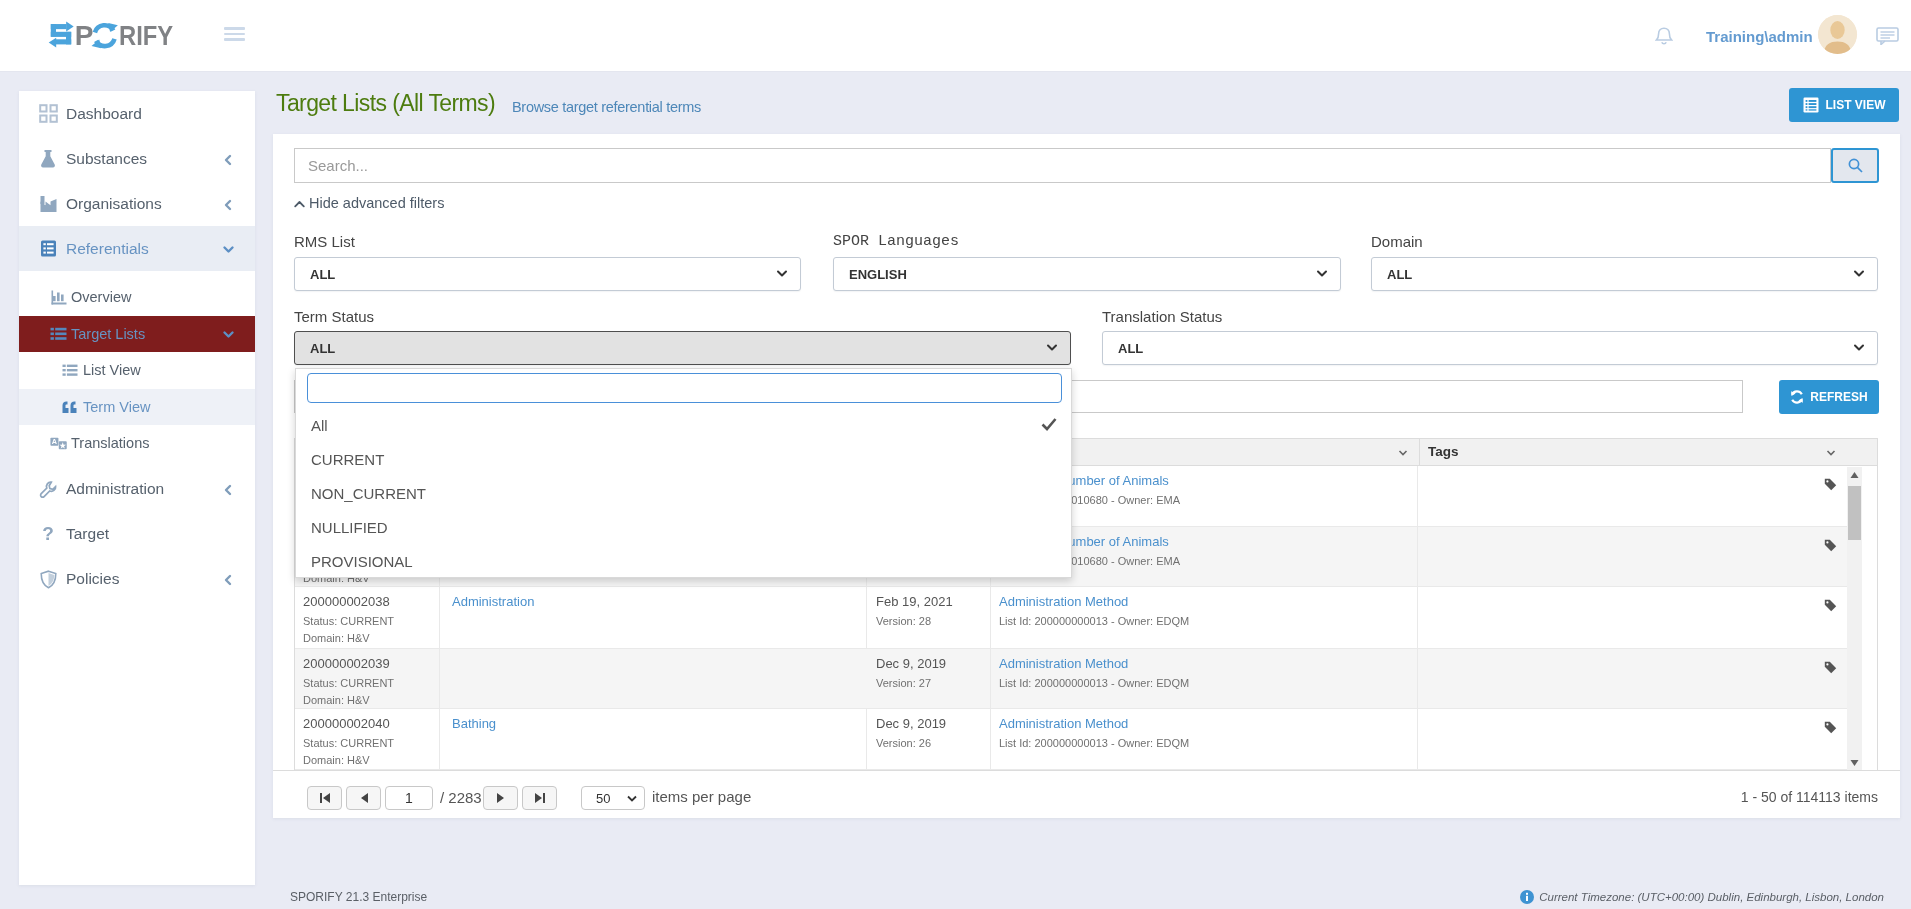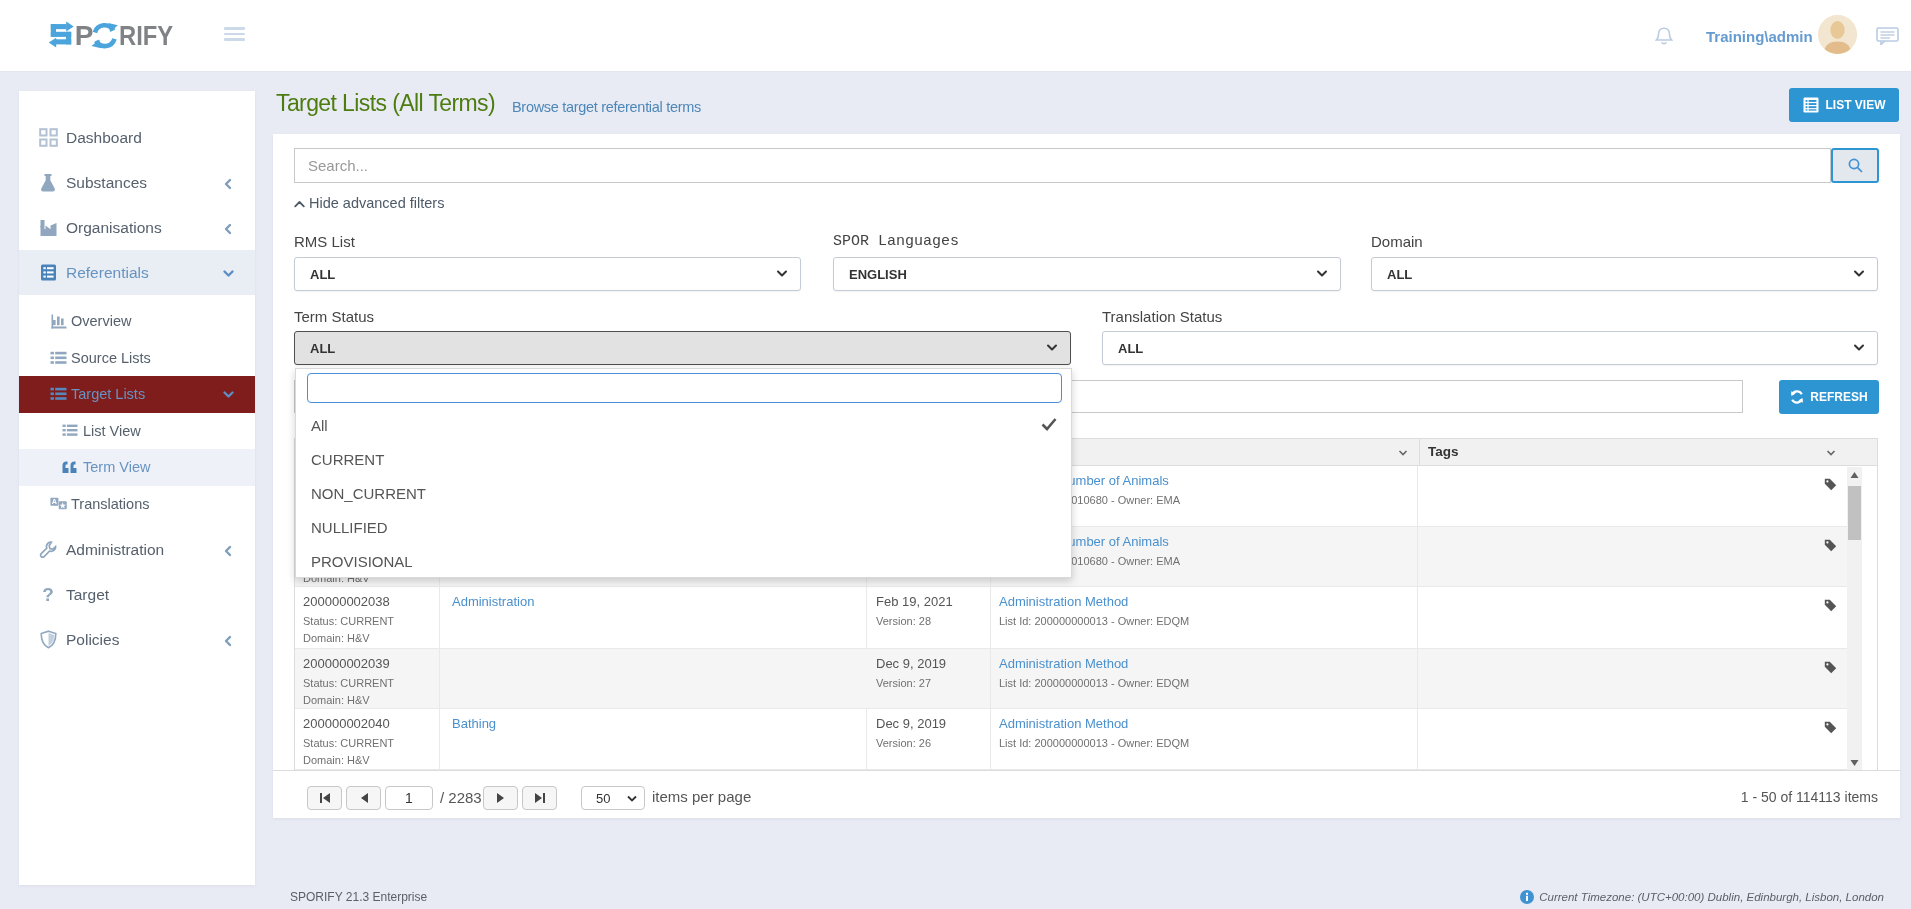--- a/index.html
+++ b/index.html
@@ -8,21 +8,21 @@
 
 #header { position:absolute; left:0; top:0; width:1911px; height:72px; background:#fff; border-bottom:1px solid #e4e6ef; z-index:50; }
 #logo { position:absolute; left:48px; top:20px; }
 #burger { position:absolute; left:224px; top:27px; width:21px; height:14px; }
 #burger div { height:2.5px; background:#ccd9e9; margin-bottom:3.2px; border-radius:1px; }
 #bell { position:absolute; left:1655px; top:26px; }
 #traintxt { position:absolute; left:1706px; top:28px; font-size:15px; font-weight:bold; color:#649bd0; }
 #avatar { position:absolute; left:1818px; top:15px; width:39px; height:39px; border-radius:50%; background:#f4e7d3; overflow:hidden; }
 #chaticon { position:absolute; left:1876px; top:27px; }
 
-#sidebar { position:absolute; left:19px; top:91px; width:236px; height:794px; background:#fff; box-shadow:0 1px 3px rgba(120,130,160,0.12); padding-top:24px; z-index:10; }
+#sidebar { position:absolute; left:19px; top:91px; width:236px; height:794px; background:#fff; box-shadow:0 1px 3px rgba(120,130,160,0.12); padding-top:0; z-index:10; }
 .mi { position:relative; height:45px; display:flex; align-items:center; }
 .mi .ic { position:absolute; left:19px; width:20px; height:20px; display:flex; align-items:center; justify-content:center; }
 .mi .tx { position:absolute; left:47px; font-size:15.5px; color:#56616d; }
 .mi .ch { position:absolute; left:203px; width:14px; height:14px; }
 .si { position:relative; height:36.5px; display:flex; align-items:center; }
 .si .ic { position:absolute; left:31px; width:17px; height:17px; display:flex; align-items:center; justify-content:center; }
 .si .tx { position:absolute; left:52px; font-size:14.5px; color:#56616d; }
 .si2 .ic { left:42px; }
 .si .ch { position:absolute; left:203px; width:14px; height:14px; }
 .si2 .tx { left:64px; }
@@ -190,35 +190,20 @@
             <rect x="0.5" y="12.5" width="15" height="2"></rect>
             <rect x="2" y="6" width="2.6" height="5.2"></rect>
             <rect x="6" y="2.5" width="2.6" height="8.7"></rect>
             <rect x="10" y="4.5" width="2.6" height="6.7"></rect>
             <rect x="0.5" y="0.5" width="1.6" height="14"></rect>
           </g>
         </svg>
       </span>
       <span class="tx">Overview</span>
     </div>
-  <div class="si">
-      <span class="ic">
-        <svg width="17" height="14" viewBox="0 0 17 14">
-          <g fill="#90a7bf">
-            <rect x="0.5" y="0.8" width="3.4" height="2.6"></rect>
-            <rect x="5.2" y="0.8" width="11.3" height="2.6"></rect>
-            <rect x="0.5" y="5.5" width="3.4" height="2.6"></rect>
-            <rect x="5.2" y="5.5" width="11.3" height="2.6"></rect>
-            <rect x="0.5" y="10.2" width="3.4" height="2.6"></rect>
-            <rect x="5.2" y="10.2" width="11.3" height="2.6"></rect>
-          </g>
-        </svg>
-      </span>
-      <span class="tx">Source Lists</span>
-    </div>
   <div class="si hl2 blue">
       <span class="ic">
         <svg width="17" height="14" viewBox="0 0 17 14">
           <g fill="#5588bd">
             <rect x="0.5" y="0.8" width="3.4" height="2.6"></rect>
             <rect x="5.2" y="0.8" width="11.3" height="2.6"></rect>
             <rect x="0.5" y="5.5" width="3.4" height="2.6"></rect>
             <rect x="5.2" y="5.5" width="11.3" height="2.6"></rect>
             <rect x="0.5" y="10.2" width="3.4" height="2.6"></rect>
             <rect x="5.2" y="10.2" width="11.3" height="2.6"></rect>

